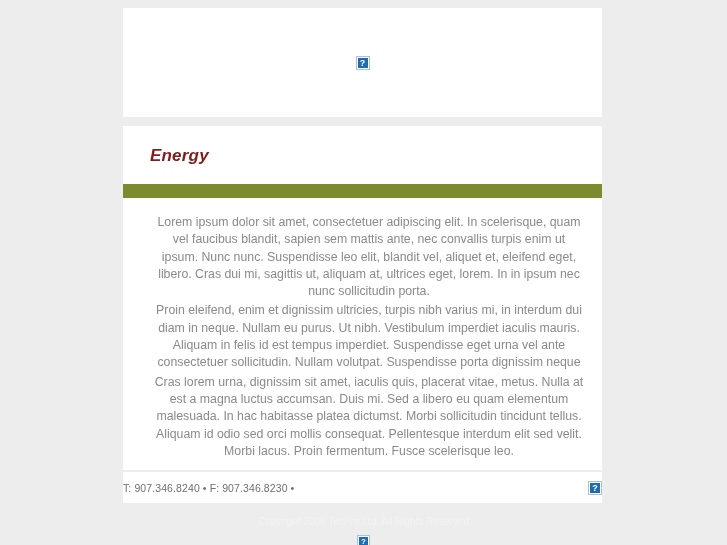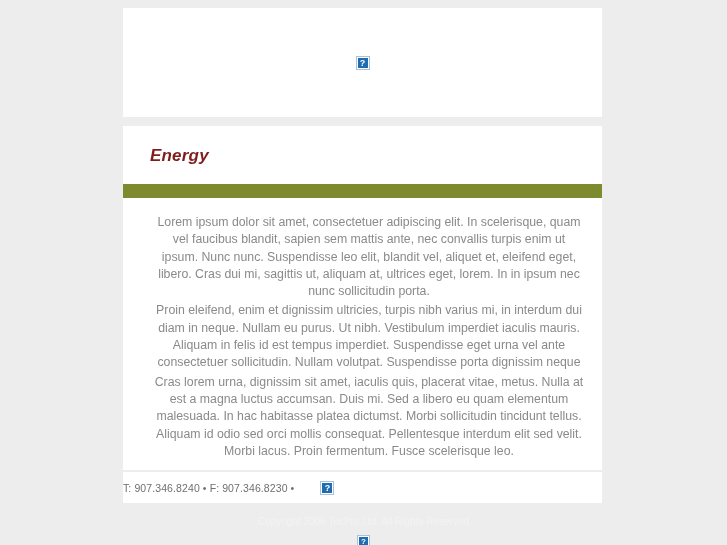--- a/index.html
+++ b/index.html
@@ -125,21 +125,21 @@
   
   .contact-bar {
     position: absolute;
     left: 123px;
     top: 472px;
     width: 479px;
     height: 31px;
     background: #ffffff;
     display: flex;
     align-items: center;
-    justify-content: flex-start;
+    justify-content: space-between;
   }
   .contact-text {
     font-size: 10.5px;
     color: #6f6f6f;
     letter-spacing: 0.1px;
   }
   .contact-gap {
     display: inline-block;
     width: 26px;
   }

